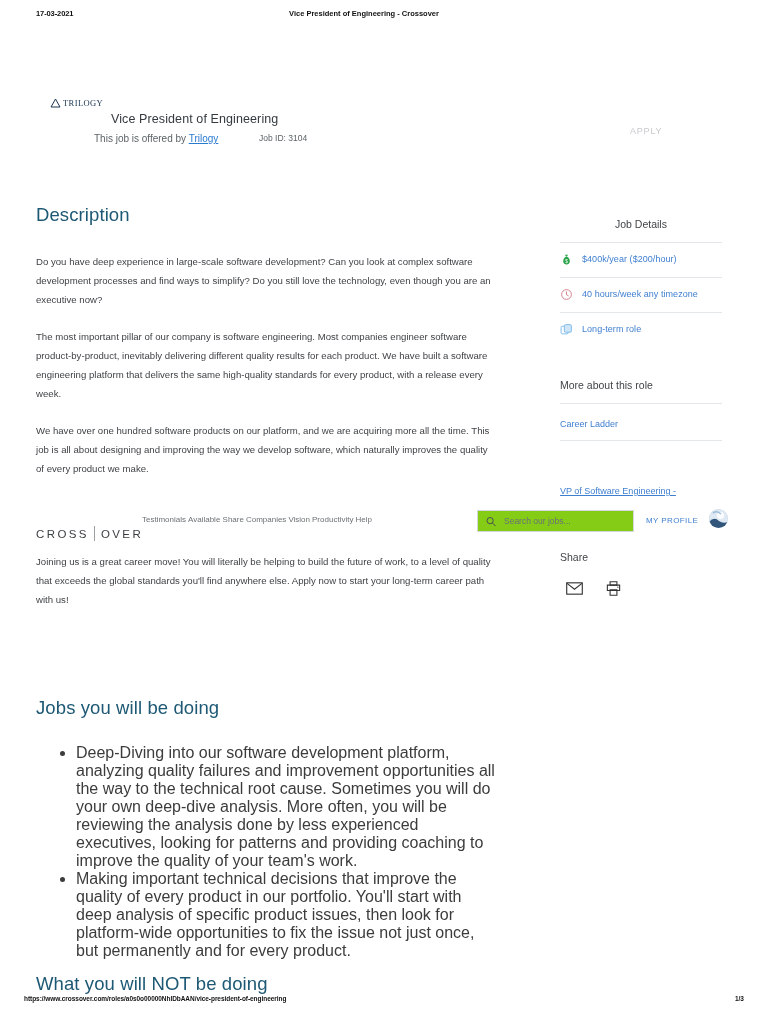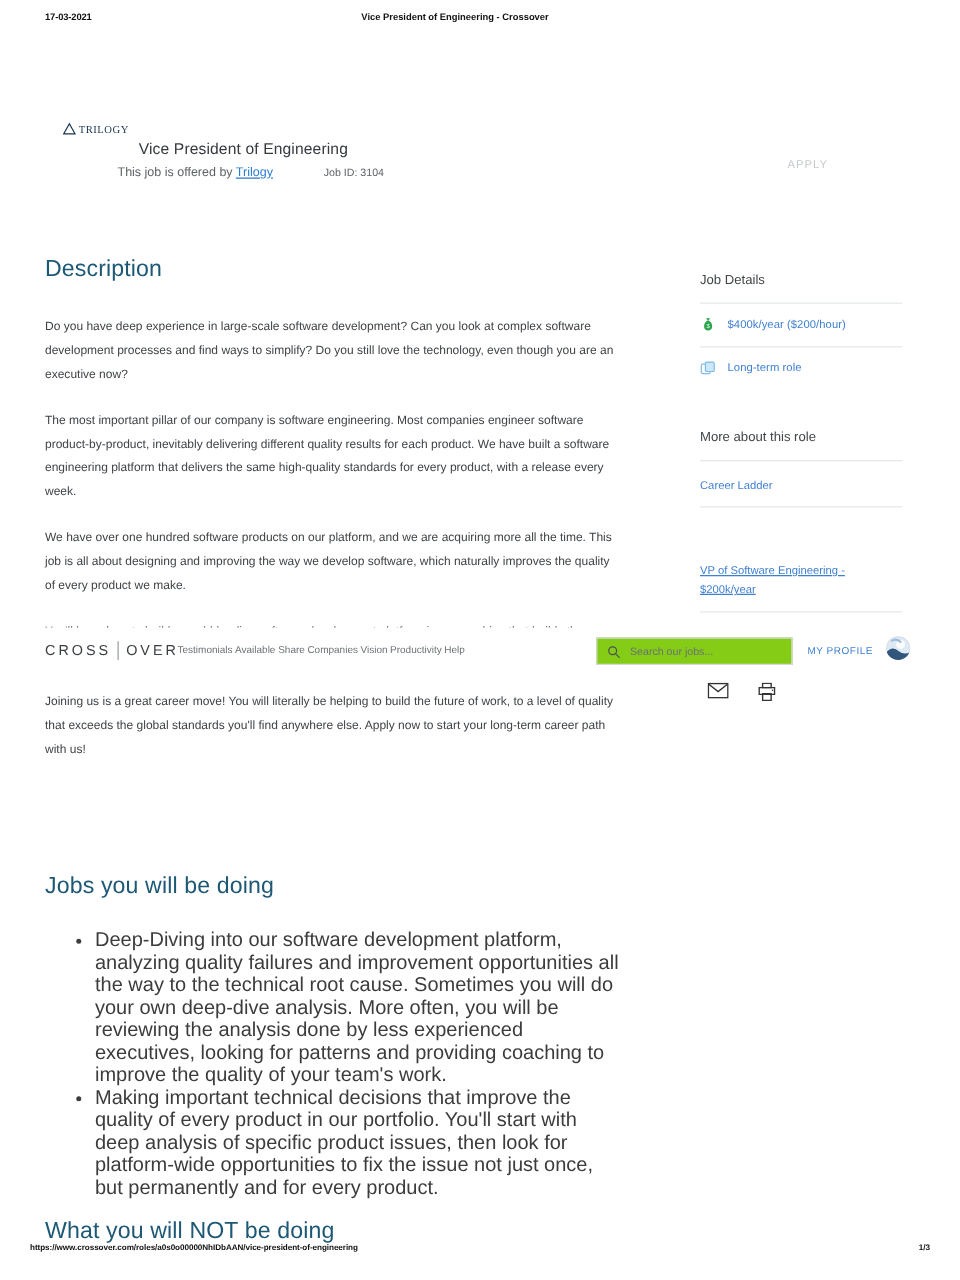--- a/index.html
+++ b/index.html
@@ -75,21 +75,21 @@
   }
 
   .sec-doing{position:absolute;left:36px;top:697px;width:460px;}
   .sec-doing h2{margin-bottom:25px;}
   .sec-not{position:absolute;left:36px;top:973px;width:460px;}
   .sec-not h2{margin:0;}
 
   
   .sidebar{position:absolute;left:560px;top:218px;width:162px;}
   .side-h{
-    font-size:10.5px;color:#404548;margin:0 0 12px 0;font-weight:normal;
+    font-size:10.5px;color:#404548;margin:0 0 12px 0;font-weight:normal;text-align:center;
   }
   .side-row{
     display:flex;align-items:flex-start;gap:9px;
     border-top:1px solid #e4e7e9;
     padding:9px 0 9px 0;
     min-height:16px;
   }
   .side-row:last-child{border-bottom:1px solid #e4e7e9;}
   .side-row .ico{flex:0 0 13px;width:13px;height:13px;margin-top:1px;display:block;}
   .side-row .txt{
@@ -117,21 +117,21 @@
   .share-icons{display:flex;gap:22px;margin-top:18px;padding-left:6px;}
   .share-icons span{display:block;cursor:pointer;}
 
   
   .navbar{
     position:absolute;left:0;top:502px;width:768px;height:34px;
     background:#ffffff;
     display:flex;align-items:center;
   }
   .nav-logo{
-    position:absolute;left:36px;top:11px;
+    position:absolute;left:36px;top:24px;
     display:flex;align-items:center;
     font-size:11.5px;letter-spacing:2.4px;color:#3a3f42;
   }
   .nav-logo .bar{
     display:inline-block;width:1px;height:15px;background:#9aa0a4;
     margin:0 6px 0 5px;
   }
   .nav-links{
     position:absolute;left:142px;top:13px;
     display:flex;gap:2px;
@@ -216,20 +216,27 @@
     <div class="side-row">
       <svg class="ico" viewBox="0 0 24 24">
         <path d="M9 3h6l-2 3h-2z" fill="#2aa44a"></path>
         <path d="M12 6c-4 2-6 5-6 9 0 4 3 6 6 6s6-2 6-6c0-4-2-7-6-9z" fill="#2aa44a"></path>
         <text x="12" y="18" font-size="9" fill="#ffffff" text-anchor="middle" font-family="Liberation Sans, sans-serif">$</text>
       </svg>
       <span class="txt">$400k/year ($200/hour)</span>
     </div>
 
 
+    <div class="side-row">
+      <svg class="ico" viewBox="0 0 24 24">
+        <circle cx="12" cy="12" r="9" fill="none" stroke="#d0707f" stroke-width="1.6"></circle>
+        <path d="M12 7 v5.4 l3.4 2" fill="none" stroke="#d0707f" stroke-width="1.6" stroke-linecap="round"></path>
+      </svg>
+      <span class="txt">40 hours/week any timezone</span>
+    </div>
 
     <div class="side-row">
       <svg class="ico" viewBox="0 0 24 24">
         <rect x="2" y="6" width="13" height="14" rx="2" fill="none" stroke="#7fbbe8" stroke-width="1.8"></rect>
         <rect x="8" y="3" width="13" height="14" rx="2" fill="#cfe6f8" stroke="#7fbbe8" stroke-width="1.8"></rect>
       </svg>
       <span class="txt">Long-term role</span>
     </div>
 
     <h3 class="side-h2">More about this role</h3>

